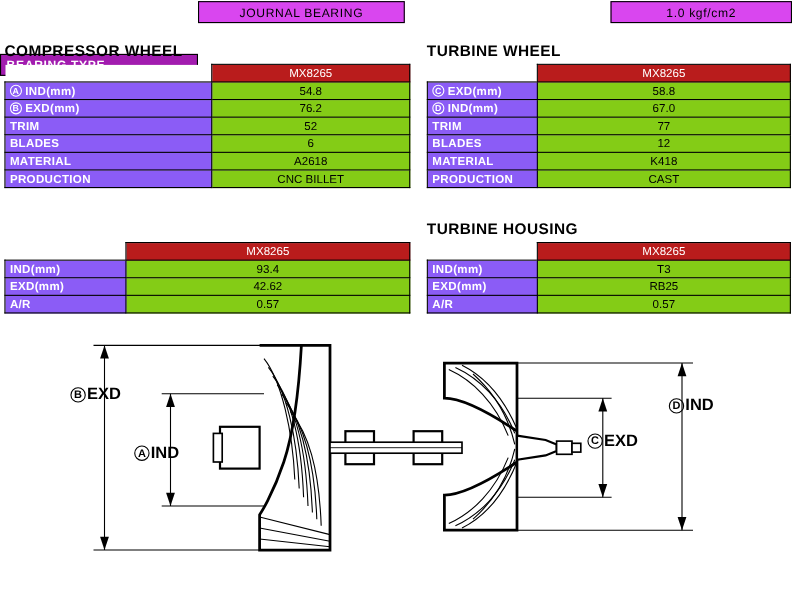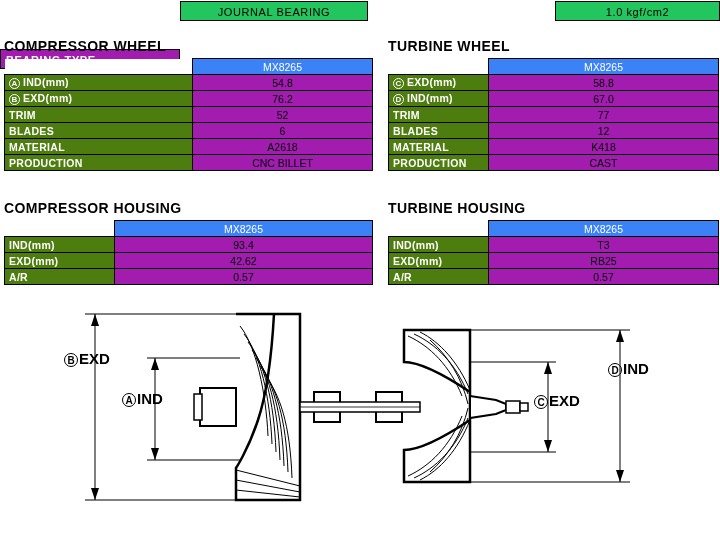--- a/index.html
+++ b/index.html
@@ -39,21 +39,21 @@
   }
   .tb-label {
     background: #a21caf;
     color: #ffffff;
     font-weight: bold;
     padding-left: 5px;
     border: 1px solid #000;
     margin-top: 48px;
   }
   .tb-value {
-    background: #22c55e;
+    background: #d946ef;
     color: #000;
     border: 1px solid #000;
     text-align: center;
   }
   #tb-bearing-label { left: 0px;   width: 180px; }
   #tb-bearing-value { left: 180px; width: 188px; }
   #tb-boost-label   { left: 384px; width: 171px; }
   #tb-boost-value   { left: 555px; width: 165px; }
 
   
@@ -70,33 +70,33 @@
     font-size: 10.5px;
     table-layout: fixed;
   }
   table.spec td {
     border: 1px solid #000;
     height: 16px;
     padding: 0 4px;
     box-sizing: border-box;
   }
   td.lbl {
-    background: #4d7c0f;
+    background: #8b5cf6;
     color: #ffffff;
     font-weight: bold;
     letter-spacing: 0.3px;
     white-space: nowrap;
   }
   td.val {
-    background: #a21caf;
+    background: #84cc16;
     color: #000;
     text-align: center;
   }
   td.model {
-    background: #3b82f6;
+    background: #b91c1c;
     color: #ffffff;
     text-align: center;
     font-weight: normal;
   }
   td.blank {
     background: #ffffff;
     border-top: none;
     border-left: none;
     border-bottom: 1px solid #000;
   }
@@ -150,21 +150,21 @@
     border: 1.5px solid #000;
     border-radius: 50%;
     text-align: center;
     font-size: 10px;
     font-weight: bold;
     margin-right: 1px;
     vertical-align: middle;
     box-sizing: border-box;
   }
   #lbl-b-exd { left: 64px;  top: 50px; }
-  #lbl-a-ind { left: 122px; top: 90px; }
+  #lbl-a-ind { left: 122px; top: 103px; }
   #lbl-c-exd { left: 534px; top: 92px; }
   #lbl-d-ind { left: 608px; top: 60px; }
 </style>
 </head>
 <body>
 
 <div class="page">
 
   <div class="topbar">
     <div class="tb-cell tb-label" id="tb-bearing-label">BEARING TYPE</div>
@@ -241,21 +241,20 @@
         <td class="lbl">MATERIAL</td>
         <td class="val">K418</td>
       </tr>
       <tr>
         <td class="lbl">PRODUCTION</td>
         <td class="val">CAST</td>
       </tr>
     </tbody>
   </table>
 
-  <div class="section-title" id="title-ch">COMPRESSOR HOUSING</div>
   <table class="spec" id="tbl-ch">
     <colgroup>
         <col style="width:110px">
         <col style="width:258px">
       </colgroup>
     <tbody>
       <tr>
         <td class="blank noborder"></td>
         <td class="model">MX8265</td>
       </tr>

